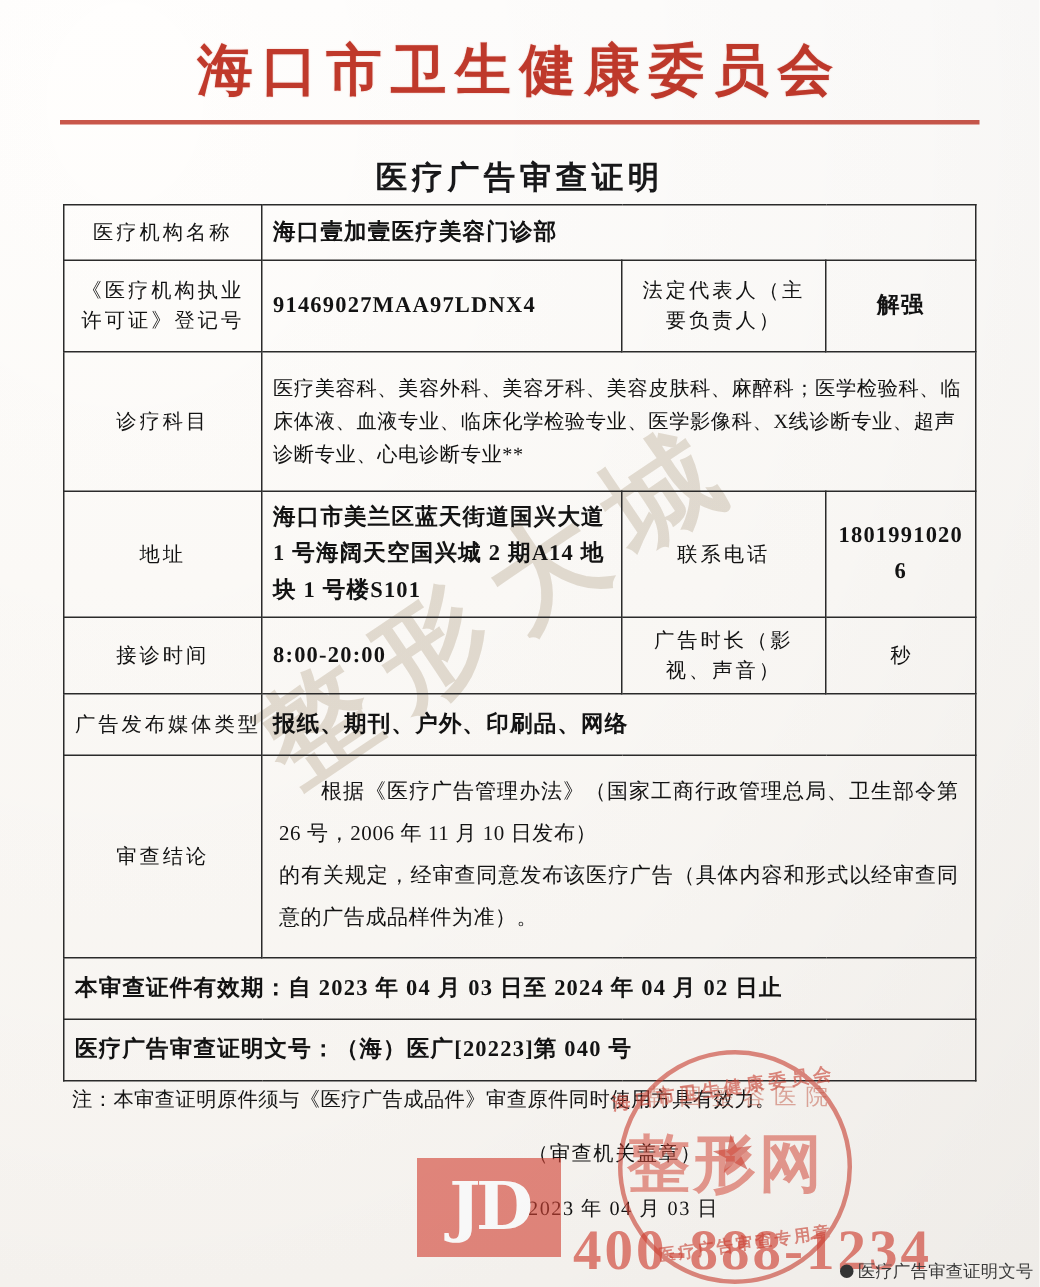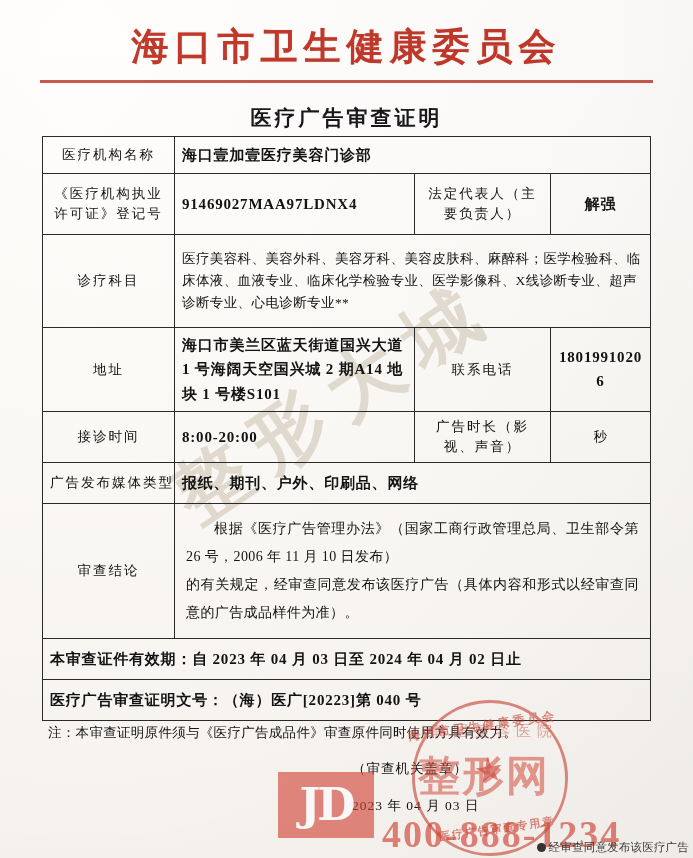--- a/index.html
+++ b/index.html
@@ -382,16 +382,16 @@
   </div>
 
   <div class="wm-logo">JD</div>
   <div class="wm-brand-sub">韩国整容医院</div>
   <div class="wm-brand">整形网</div>
   <div class="wm-phone">400-888-1234</div>
 
   <div class="scan-shade"></div>
 
   <div class="uploader">
-    <span class="dot"></span><span>经审查同意发布该医疗广告</span>
+    <span class="dot"></span><span>医疗广告审查证明文号</span>
   </div>
 
 </div>
 
 </body></html>

